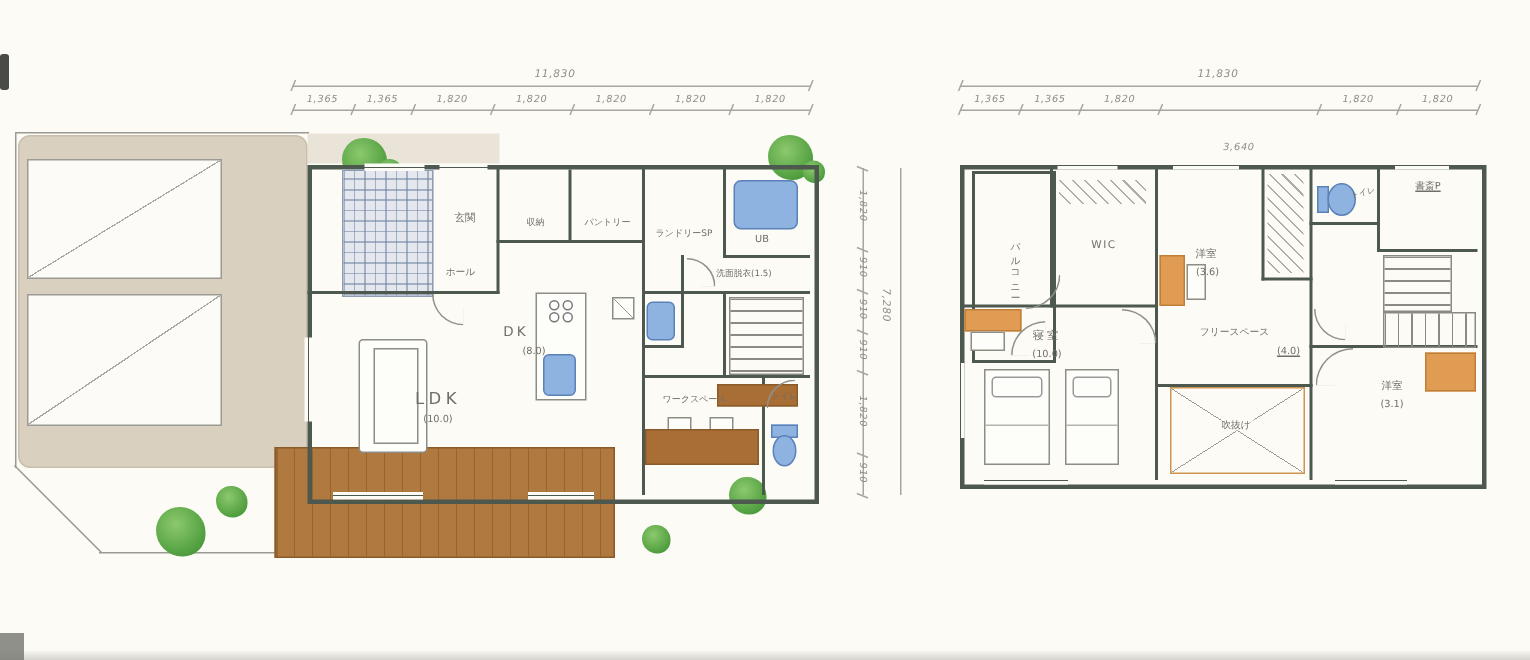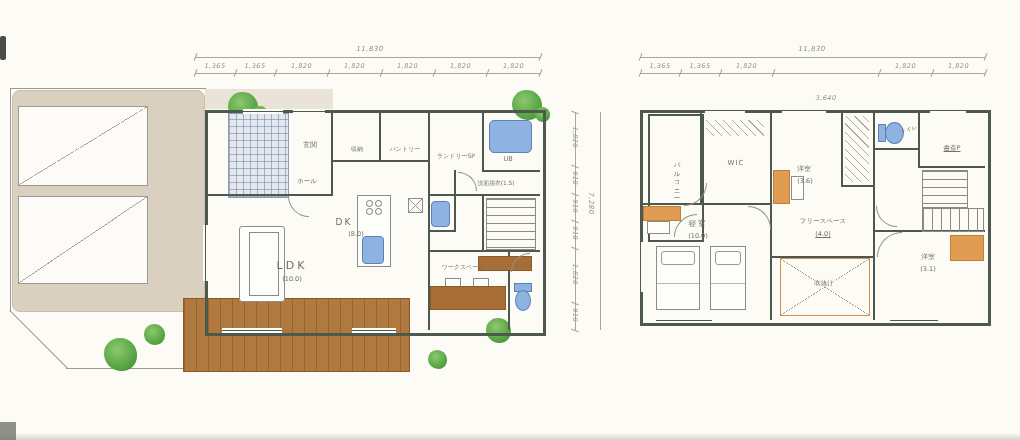--- a/index.html
+++ b/index.html
@@ -236,25 +236,25 @@
   <div class="arc" style="left:674px;top:214px;width:22px;height:22px;border:none;border-left:1px solid #90908a;border-top:1px solid #90908a;border-top-left-radius:100%;"></div>
   <div class="arc" style="left:684px;top:183px;width:22px;height:22px;border:none;border-right:1px solid #90908a;border-bottom:1px solid #90908a;border-bottom-right-radius:100%;"></div>
   <div class="arc" style="left:748px;top:206px;width:22px;height:22px;border:none;border-right:1px solid #90908a;border-top:1px solid #90908a;border-top-right-radius:100%;"></div>
   <div class="arc" style="left:877px;top:232px;width:24px;height:24px;border:none;border-left:1px solid #90908a;border-top:1px solid #90908a;border-top-left-radius:100%;"></div>
   <div class="arc" style="left:876px;top:206px;width:20px;height:20px;border:none;border-left:1px solid #90908a;border-bottom:1px solid #90908a;border-bottom-left-radius:100%;"></div>
 
   <div class="lbl" style="left:716px;top:160px;width:40px;font-size:7px;letter-spacing:1px;">WIC</div>
   <div class="lbl" style="left:788px;top:166px;width:32px;font-size:7px;">洋室</div>
   <div class="lbl" style="left:790px;top:178px;width:30px;font-size:6.5px;">(3.6)</div>
   <div class="lbl" style="left:896px;top:127px;width:26px;font-size:5.5px;transform:rotate(-14deg);">トイレ</div>
-  <div class="lbl" style="left:930px;top:145px;width:44px;font-size:6.5px;text-decoration:underline;">書斎P</div>
+  <div class="lbl" style="left:930px;top:121px;width:44px;font-size:6.5px;text-decoration:underline;">書斎P</div>
   <div class="lbl" style="left:678px;top:220px;width:40px;font-size:7.5px;letter-spacing:2px;">寝室</div>
   <div class="lbl" style="left:680px;top:233px;width:36px;font-size:6.5px;">(10.0)</div>
   <div class="lbl" style="left:784px;top:218px;width:78px;font-size:6.5px;">フリースペース</div>
-  <div class="lbl" style="left:806px;top:231px;width:34px;font-size:6.5px;text-decoration:underline;">(4.0)</div>
+  <div class="lbl" style="left:842px;top:231px;width:34px;font-size:6.5px;text-decoration:underline;">(4.0)</div>
   <div class="lbl" style="left:796px;top:280px;width:56px;font-size:6.5px;background:rgba(252,251,246,.7);">吹抜け</div>
   <div class="lbl" style="left:910px;top:254px;width:36px;font-size:7px;">洋室</div>
   <div class="lbl" style="left:913px;top:266px;width:30px;font-size:6.5px;">(3.1)</div>
 
   <div class="dline" style="left:640px;top:57px;width:345px;height:1px;"></div>
   <div class="dim" style="left:772px;top:46px;width:80px;font-size:7px;">11,830</div>
   <div class="tick" style="left:640px;top:53px;"></div>
   <div class="tick" style="left:985px;top:53px;"></div>
   <div class="dline" style="left:640px;top:73px;width:345px;height:1px;"></div>
   <div class="tick" style="left:640px;top:69px;"></div>

